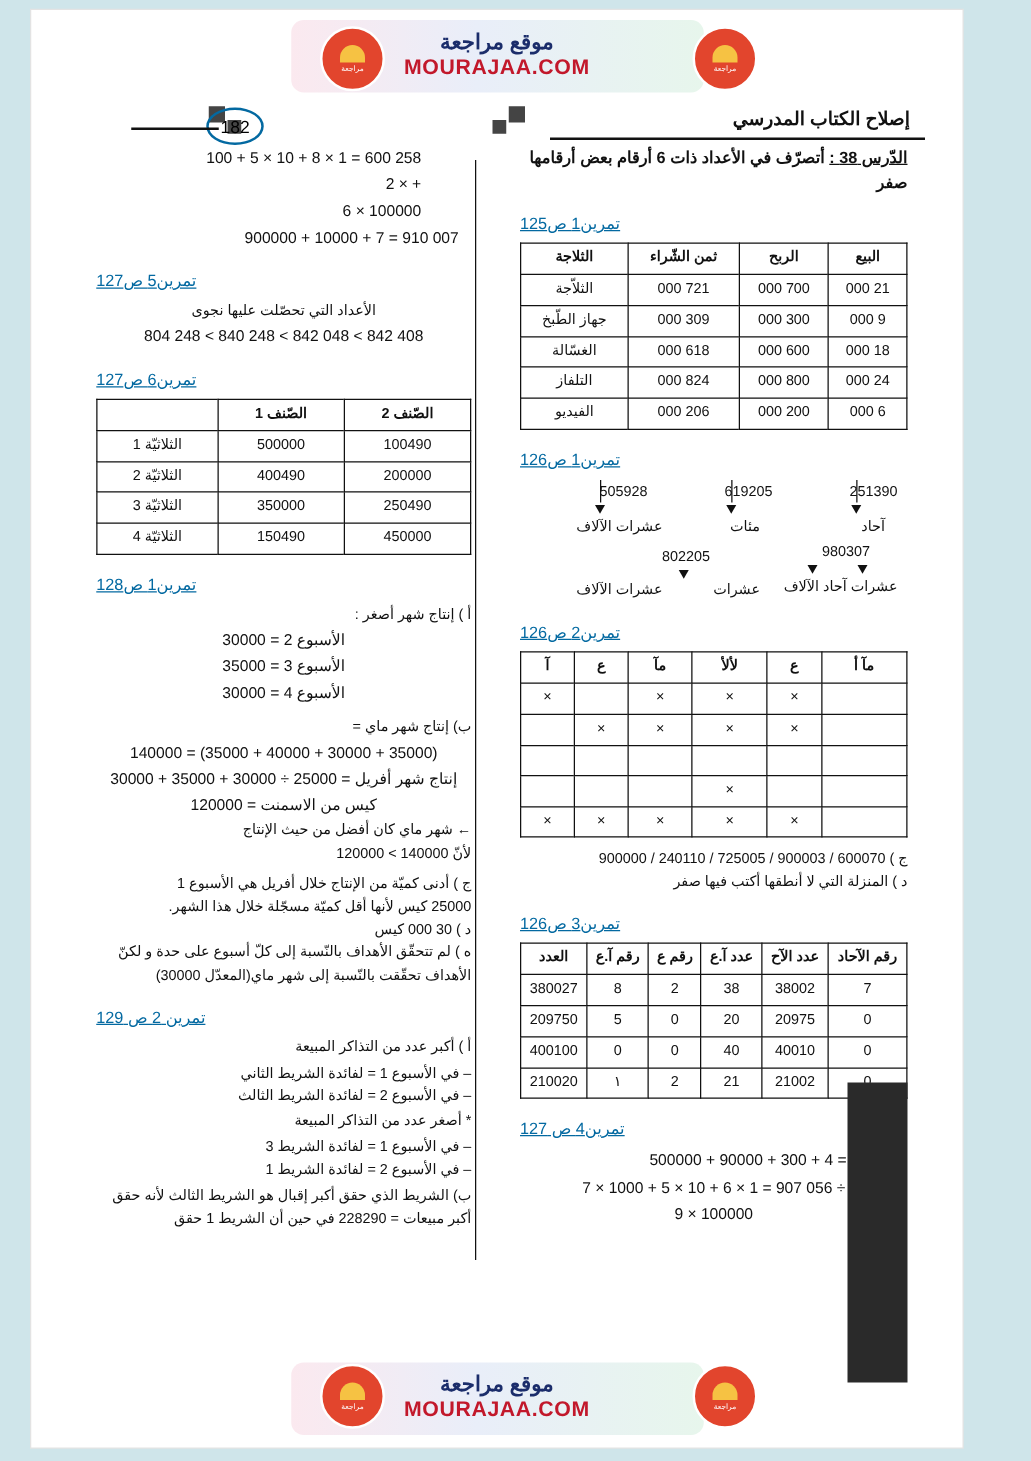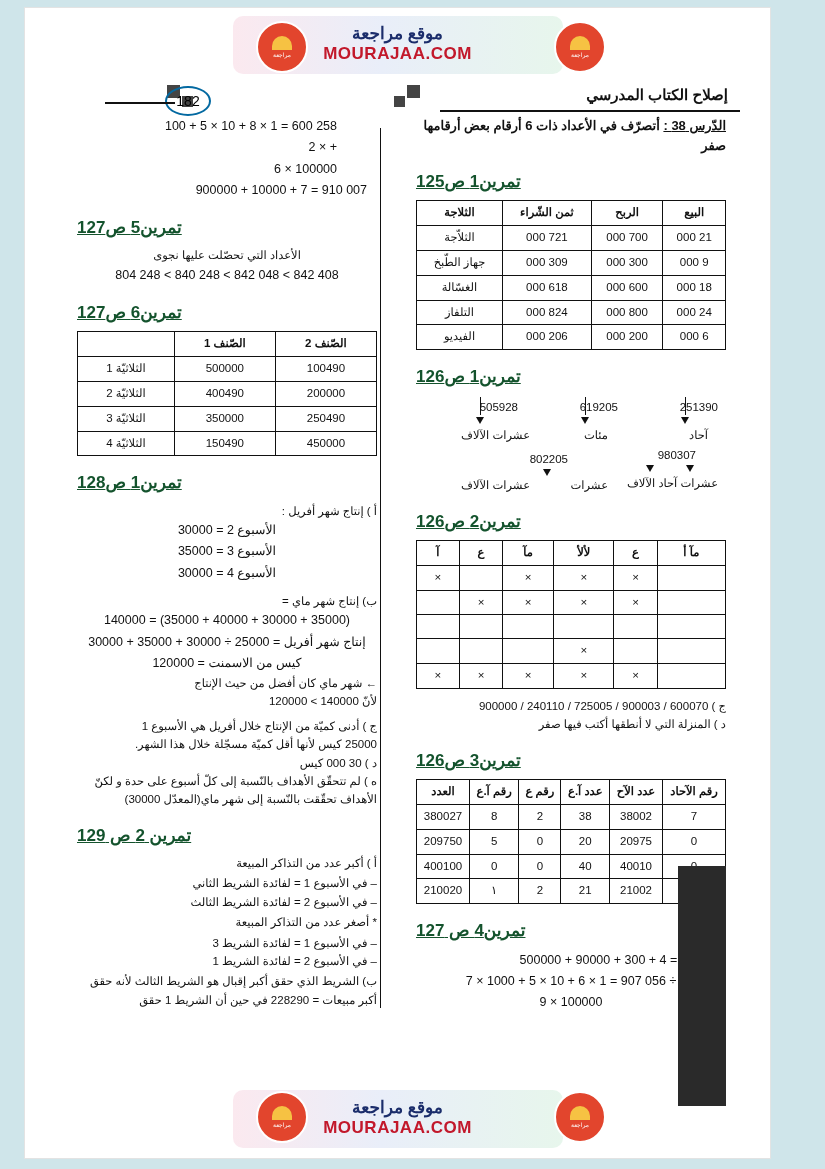--- a/index.html
+++ b/index.html
@@ -70,21 +70,21 @@
   .col-left{left:52px;width:300px;}
   .divider{
     position:absolute;left:50%;top:120px;width:1px;height:880px;background:#111;
     transform:translateX(-18px);
   }
   .lesson-title{
     font-weight:bold;font-size:13px;margin-bottom:14px;line-height:1.5;
   }
   .lesson-title u{text-decoration:underline;}
   .ex-head{
-    text-align:left;font-weight:bold;color:#14532d;font-size:17px;
+    text-align:left;font-weight:normal;color:#0369a1;font-size:13px;
     text-decoration:underline;margin:14px 0 5px 0;direction:rtl;
   }
   table.grid{
     border-collapse:collapse;width:100%;font-size:11.5px;margin-bottom:4px;
   }
   table.grid td,table.grid th{
     border:1px solid #111;padding:3px 4px;text-align:center;height:17px;
   }
   table.grid th{font-weight:bold;}
   .eq{direction:ltr;text-align:right;font-size:12.5px;line-height:1.7;}
@@ -353,21 +353,21 @@
           </tr>
       <tr>
             <td>450000</td>
             <td>150490</td>
             <td>الثلاثيّة 4</td>
           </tr>
     </tbody>
       </table>
 
     <div class="ex-head" style="text-align:left;">تمرين1 ص128</div>
-    <div class="note">أ ) إنتاج شهر أفريل :</div>
+    <div class="note">أ ) إنتاج شهر أصغر :</div>
     <div class="eq" style="text-align:center;">الأسبوع 2 = 30000</div>
     <div class="eq" style="text-align:center;">الأسبوع 3 = 35000</div>
     <div class="eq" style="text-align:center;">الأسبوع 4 = 30000</div>
 
     <div class="note" style="margin-top:8px;">ب) إنتاج شهر ماي =</div>
     <div class="eq" style="text-align:center;">140000 = (35000 + 40000 + 30000 + 35000)</div>
     <div class="eq" style="text-align:center;">إنتاج شهر أفريل = 25000 ÷ 30000 + 35000 + 30000</div>
     <div class="eq" style="text-align:center;">120000 = كيس من الاسمنت</div>
     <div class="note">← شهر ماي كان أفضل من حيث الإنتاج</div>
     <div class="note">لأنّ 140000 &gt; 120000</div>

